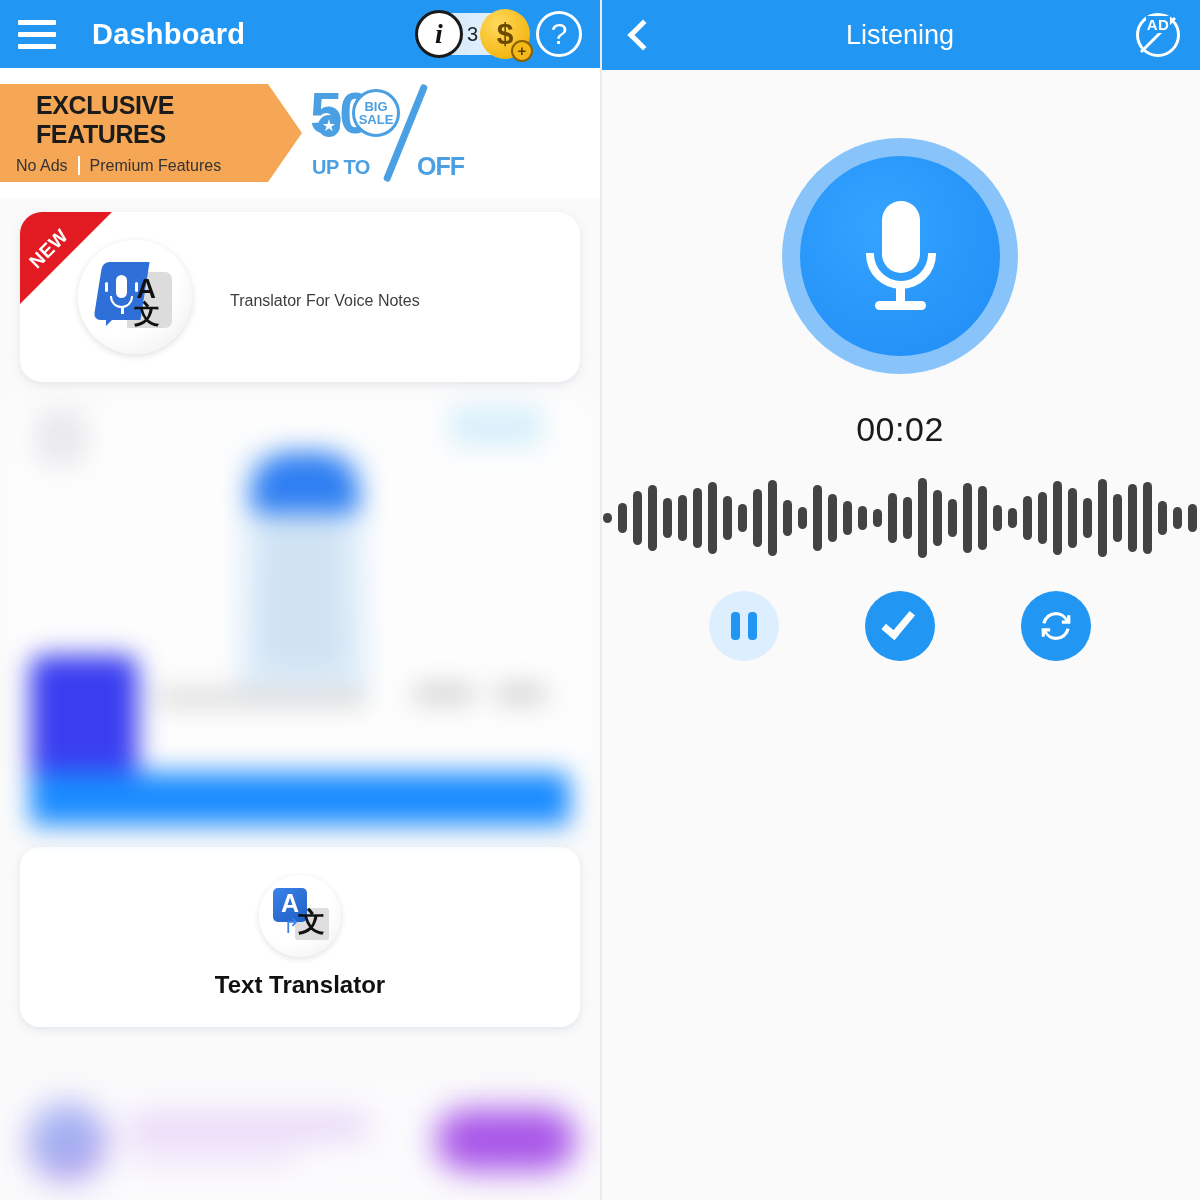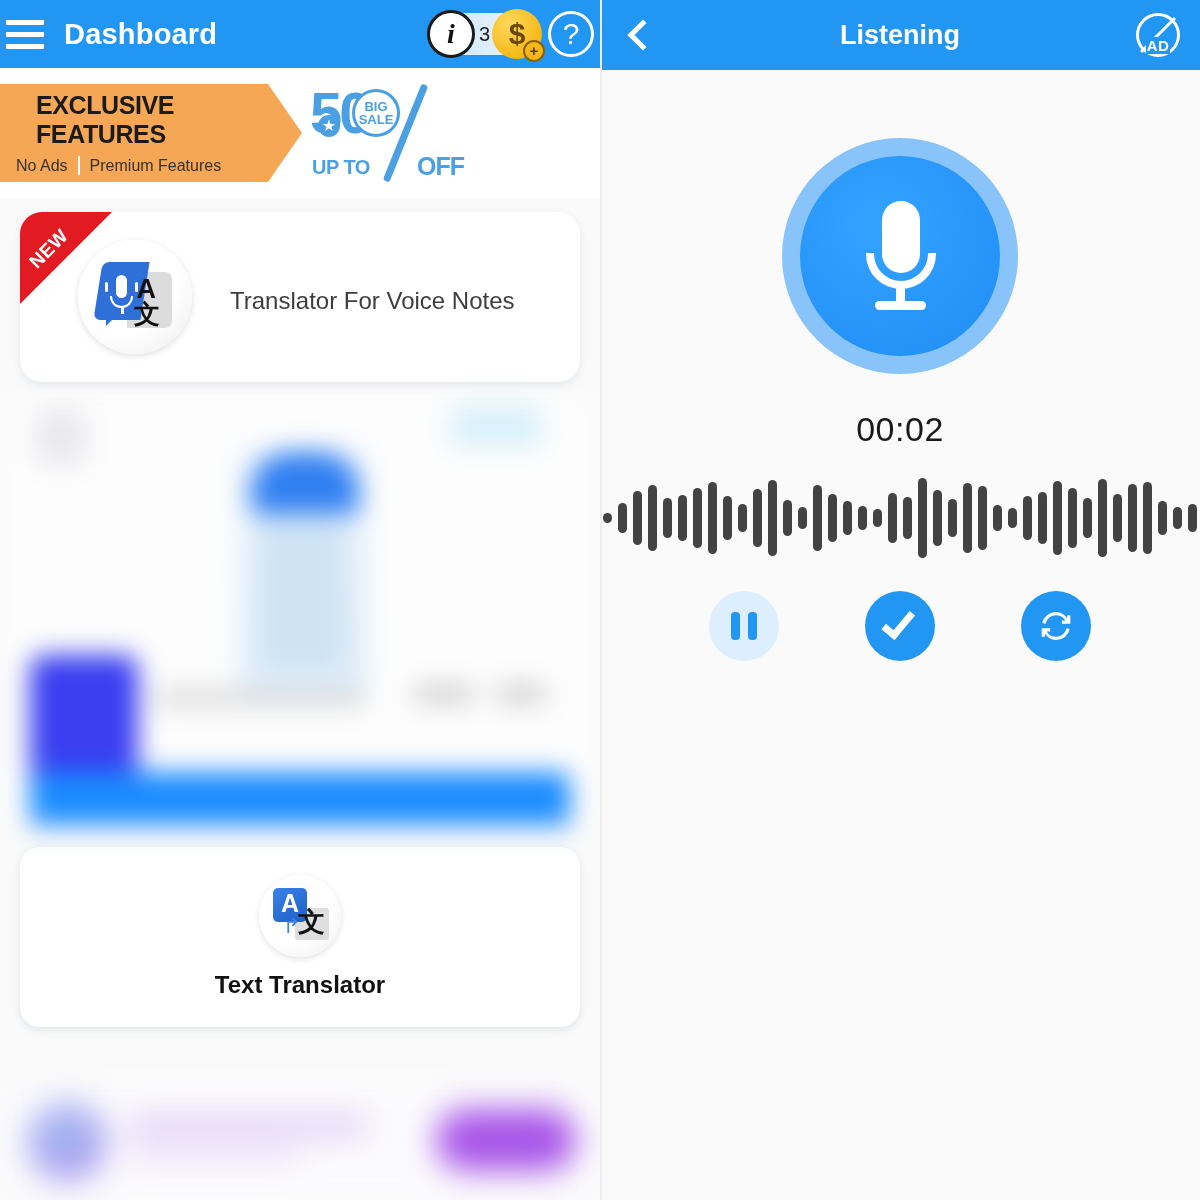--- a/index.html
+++ b/index.html
@@ -10,21 +10,21 @@
   }
   .screen { position: relative; width: 1200px; height: 1200px; display: flex; }
 
   
   .left-panel {
     position: relative; width: 600px; height: 1200px;
     background: #fafafa; overflow: hidden;
   }
   .l-header {
     height: 68px; background: #2196f3;
-    display: flex; align-items: center; padding: 0 2px; gap: 0;
+    display: flex; align-items: center; padding: 0 14px; gap: 16px;
   }
   .hamburger { width: 44px; height: 34px; display: flex; flex-direction: column;
     justify-content: center; gap: 7px; padding-left: 4px; cursor: pointer; }
   .hamburger span { display: block; width: 38px; height: 5px; background: #fff; border-radius: 1px; }
   .l-title {
     color: #fff; font-size: 29px; font-weight: bold; margin-left: 18px;
     letter-spacing: 0.2px; white-space: nowrap;
   }
   .l-header-right { margin-left: auto; display: flex; align-items: center; gap: 0; padding-right: 4px; }
   .coin-pill {
@@ -148,21 +148,21 @@
   .ta-wave-r { position: absolute; left: 37px; top: 22px; width: 3px; height: 10px; background: #fff; border-radius: 2px; }
   .ta-gray {
     position: absolute; right: 0; top: 12px; width: 45px; height: 56px;
     background: #dcdcdc; border-radius: 0 7px 7px 0;
   }
   .ta-A { position: absolute; right: 16px; top: 14px; font-size: 27px; font-weight: bold; color: #111; }
   .ta-cn { position: absolute; right: 12px; bottom: 2px; font-size: 26px; font-weight: bold; color: #111;
     font-family: "DejaVu Sans", sans-serif; }
   .fc-text { margin-left: 38px; }
   .fc-title { font-size: 29px; font-weight: bold; color: #111; letter-spacing: -0.3px; }
-  .fc-sub { font-size: 24px; color: #3d3d3d; margin-top: 8px; }
+  .fc-sub { font-size: 16px; color: #3d3d3d; margin-top: 8px; }
 
   
   .ad-block {
     position: relative; margin: 18px 6px 0 6px; height: 425px;
     background: #fdfdfd; overflow: hidden; filter: blur(13px);
   }
   .ad-b1 { position: absolute; left: 30px; top: 10px; width: 50px; height: 55px; background: #e9e9ee; border-radius: 6px; }
   .ad-b2 { position: absolute; right: 52px; top: 6px; width: 92px; height: 40px; background: #d8f0fb; border-radius: 6px; }
   .ad-phone { position: absolute; left: 232px; top: 48px; width: 130px; height: 250px;
     background: linear-gradient(180deg,#e9f3fd,#dfeefa); border-radius: 14px; }
@@ -233,26 +233,26 @@
     width: 40px; height: 40px; display: flex; align-items: center; justify-content: center;
     cursor: pointer;
   }
   .back-chevron::before {
     content: ""; display: block; width: 17px; height: 17px;
     border-left: 5px solid #fff; border-bottom: 5px solid #fff;
     transform: rotate(45deg); margin-left: 6px;
   }
   .r-title {
     position: absolute; left: 0; right: 0; text-align: center;
-    color: #fff; font-size: 27px; font-weight: bold; pointer-events: none;
+    color: #fff; font-size: 27px; font-weight: normal; pointer-events: none;
   }
   .ad-off-icon {
     margin-left: auto; width: 44px; height: 44px; border-radius: 50%;
     border: 3px solid #fff; position: relative;
-    display: flex; align-items: flex-end; justify-content: center;
+    display: flex; align-items: flex-start; justify-content: center;
     color: #fff; font-size: 15px; font-weight: bold; letter-spacing: 0.5px;
   }
   .ad-off-icon::after {
     content: ""; position: absolute; left: 50%; top: 50%;
     width: 3px; height: 48px; background: #fff;
     transform: translate(-50%,-50%) rotate(45deg);
   }
   .ad-off-icon span { position: relative; z-index: 2; background: #2196f3; padding: 0 1px; }
 
   .mic-big-wrap { display: flex; justify-content: center; margin-top: 68px; }

